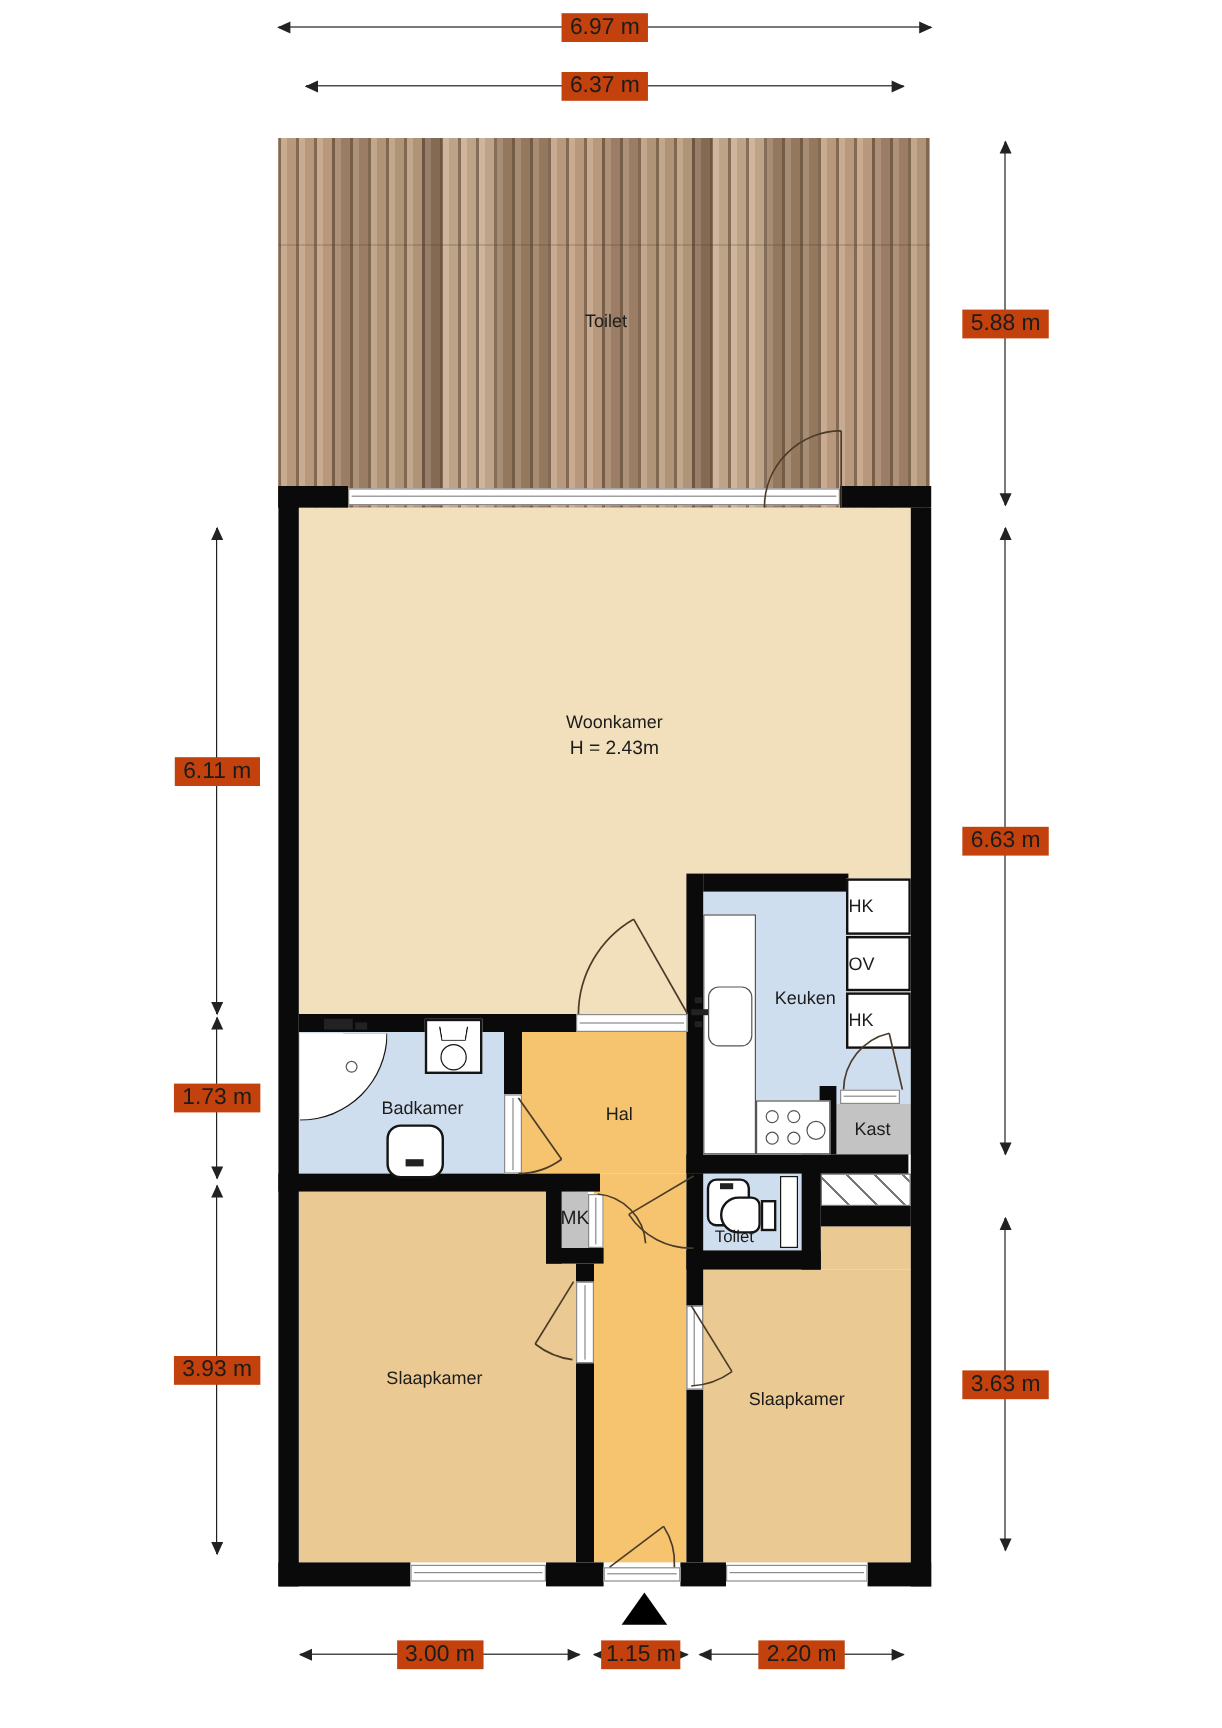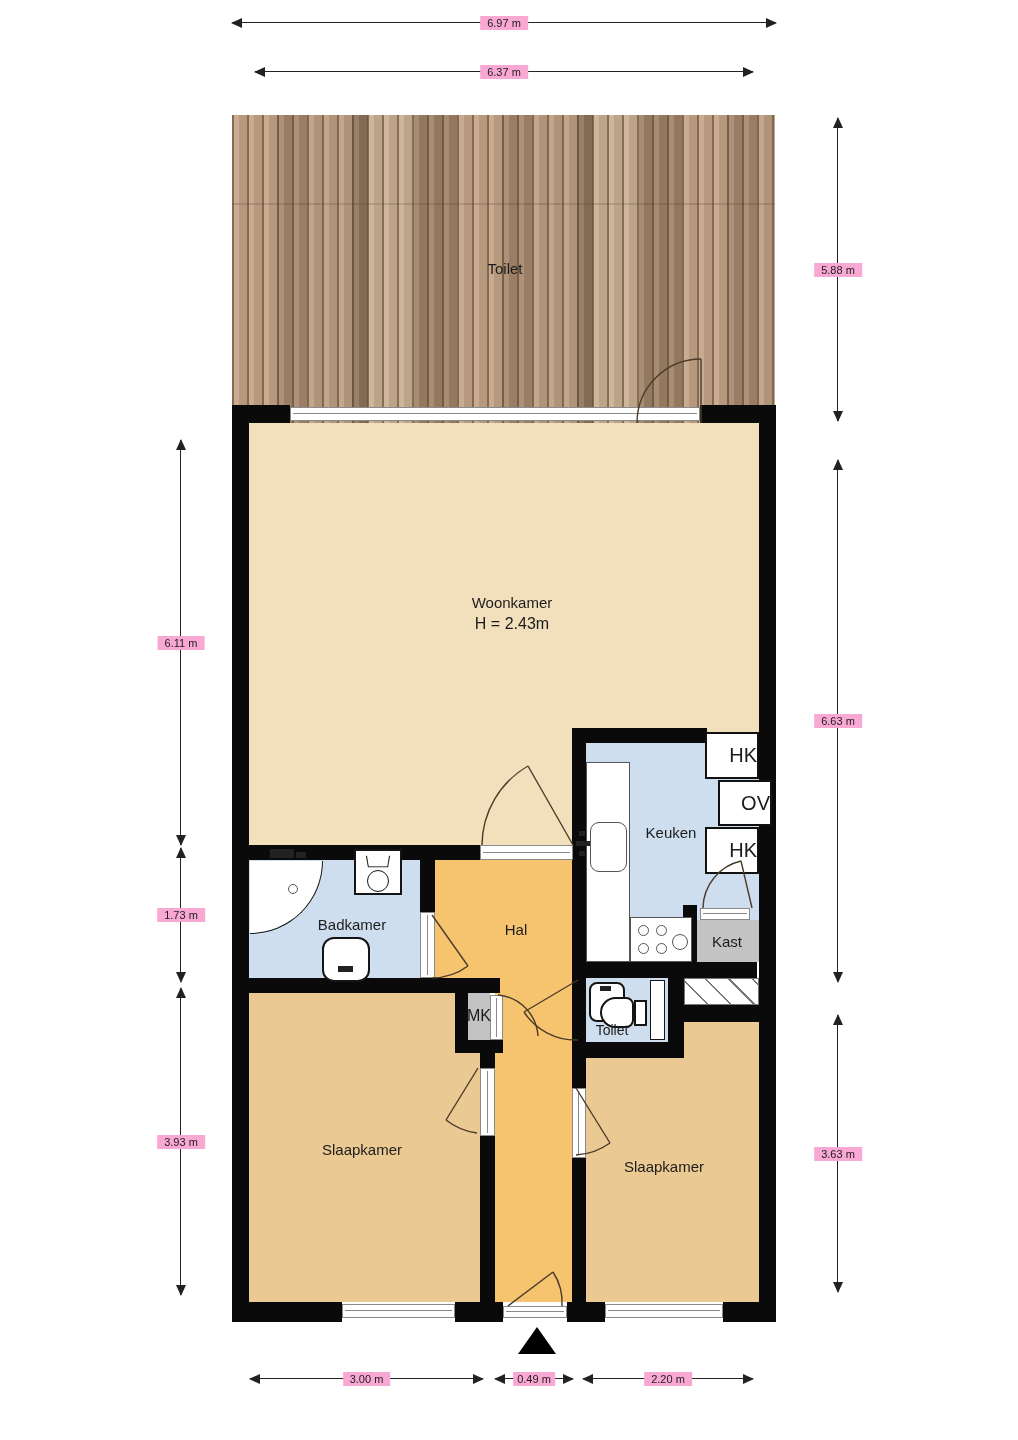--- a/index.html
+++ b/index.html
@@ -26,39 +26,39 @@
   }
   
   .band{position:absolute;background:#fff;border:1px solid #8a8a8a;}
   .band.h::after{content:"";position:absolute;left:2px;right:2px;top:50%;margin-top:-1px;border-top:1px solid #8a8a8a;border-bottom:1px solid #fff;height:2px;}
   .band.v::after{content:"";position:absolute;top:2px;bottom:2px;left:50%;margin-left:-1px;border-left:1px solid #8a8a8a;border-right:1px solid #fff;width:2px;}
   
   .rlabel{position:absolute;transform:translate(-50%,-50%);font-size:15px;white-space:nowrap;}
   .rlabel.small{font-size:16px;}
   .rlabel.mid{font-size:14px;}
   
-  .cab{position:absolute;background:#fff;border:2px solid #111;display:flex;align-items:center;justify-content:flex-end;font-size:20px;}
+  .cab{position:absolute;background:#fff;border:2px solid #111;display:flex;align-items:center;justify-content:flex-start;font-size:15px;}
   
   .fix{position:absolute;background:#fff;border:2px solid #151515;}
   .thinfix{position:absolute;background:#fff;border:1px solid #555;}
   .glyph{position:absolute;background:#222;}
   .circle{position:absolute;border:1.5px solid #555;border-radius:50%;background:transparent;}
   
   .hatch{position:absolute;background:#fff;border:1px solid #777;
     background-image:repeating-linear-gradient(45deg, rgba(0,0,0,0) 0 15px, #777 15px 16.5px);}
   
   .dimh{position:absolute;height:16px;}
   .dimh .dl{position:absolute;left:0;right:0;top:7px;border-top:1.4px solid #222;}
   .dimh .al{position:absolute;left:-1px;top:3px;width:0;height:0;border-top:5px solid transparent;border-bottom:5px solid transparent;border-right:11px solid #222;}
   .dimh .ar{position:absolute;right:-1px;top:3px;width:0;height:0;border-top:5px solid transparent;border-bottom:5px solid transparent;border-left:11px solid #222;}
   .dimv{position:absolute;width:16px;}
   .dimv .dl{position:absolute;top:0;bottom:0;left:7px;border-left:1.4px solid #222;}
   .dimv .at{position:absolute;top:-1px;left:3px;width:0;height:0;border-left:5px solid transparent;border-right:5px solid transparent;border-bottom:11px solid #222;}
   .dimv .ab{position:absolute;bottom:-1px;left:3px;width:0;height:0;border-left:5px solid transparent;border-right:5px solid transparent;border-top:11px solid #222;}
-  .dlbl{position:absolute;left:50%;top:50%;transform:translate(-50%,-50%);background:#f9a8d4;padding:1px 7px;font-size:11px;white-space:nowrap;}
+  .dlbl{position:absolute;left:50%;top:50%;transform:translate(-50%,-50%);background:#c2410c;padding:1px 7px;font-size:19px;white-space:nowrap;}
   .footer{position:absolute;left:0;top:1405px;width:100%;text-align:center;font-size:16px;}
   svg.overlay{position:absolute;left:0;top:0;pointer-events:none;}
 </style>
 </head>
 <body>
 
 <div id="stage">
 
   <div class="room terrace" style="left:232px;top:115px;width:543px;height:308px;"></div>
   <div class="room r-living" style="left:249px;top:423px;width:510px;height:422px;"></div>
@@ -117,21 +117,21 @@
     <span class="circle" style="left:7px;top:7px;width:11px;height:11px;"></span>
     <span class="circle" style="left:25px;top:7px;width:11px;height:11px;"></span>
     <span class="circle" style="left:7px;top:25px;width:11px;height:11px;"></span>
     <span class="circle" style="left:25px;top:25px;width:11px;height:11px;"></span>
     <span class="circle" style="left:41px;top:16px;width:16px;height:16px;"></span>
   </div>
 
   <div class="cab" style="left:705px;top:732px;width:54px;height:47px;">
       <span>HK</span>
     </div>
-  <div class="cab" style="left:705px;top:780px;width:54px;height:46px;margin-left:13px;">
+  <div class="cab" style="left:705px;top:780px;width:54px;height:46px;">
       <span>OV</span>
     </div>
   <div class="cab" style="left:705px;top:827px;width:54px;height:47px;">
       <span>HK</span>
     </div>
 
   <div class="fix" style="left:250px;top:861px;width:73px;height:73px;border-radius:0 0 100% 0;border-width:1.5px;border-left:none;border-top:none;"></div>
   <div class="glyph" style="left:270px;top:849px;width:24px;height:9px;"></div>
   <div class="glyph" style="left:296px;top:852px;width:10px;height:6px;"></div>
   <span class="circle" style="left:288px;top:884px;width:10px;height:10px;"></span>
@@ -194,21 +194,21 @@
       <span class="al"></span>
       <span class="ar"></span>
     <span class="dlbl">6.37 m</span>
   </div>
   <div class="dimv" style="left:830px;top:118px;height:303px;">
     <span class="dl"></span>
       <span class="at"></span>
       <span class="ab"></span>
     <span class="dlbl">5.88 m</span>
   </div>
-  <div class="dimv" style="left:830px;top:460px;height:522px;text-align:center;">
+  <div class="dimv" style="left:830px;top:440px;height:522px;text-align:center;">
     <span class="dl"></span>
       <span class="at"></span>
       <span class="ab"></span>
     <span class="dlbl">6.63 m</span>
   </div>
   <div class="dimv" style="left:830px;top:1015px;height:277px;">
     <span class="dl"></span>
       <span class="at"></span>
       <span class="ab"></span>
     <span class="dlbl">3.63 m</span>
@@ -234,21 +234,21 @@
   <div class="dimh" style="left:250px;top:1371px;width:233px;text-decoration:underline;">
     <span class="dl"></span>
       <span class="al"></span>
       <span class="ar"></span>
     <span class="dlbl">3.00 m</span>
   </div>
   <div class="dimh" style="left:495px;top:1371px;width:78px;">
     <span class="dl"></span>
       <span class="al"></span>
       <span class="ar"></span>
-    <span class="dlbl" style="padding:1px 4px;">0.49 m</span>
+    <span class="dlbl" style="padding:1px 4px;">1.15 m</span>
   </div>
   <div class="dimh" style="left:583px;top:1371px;width:170px;">
     <span class="dl"></span>
       <span class="al"></span>
       <span class="ar"></span>
     <span class="dlbl">2.20 m</span>
   </div>
 
 </div>
 

